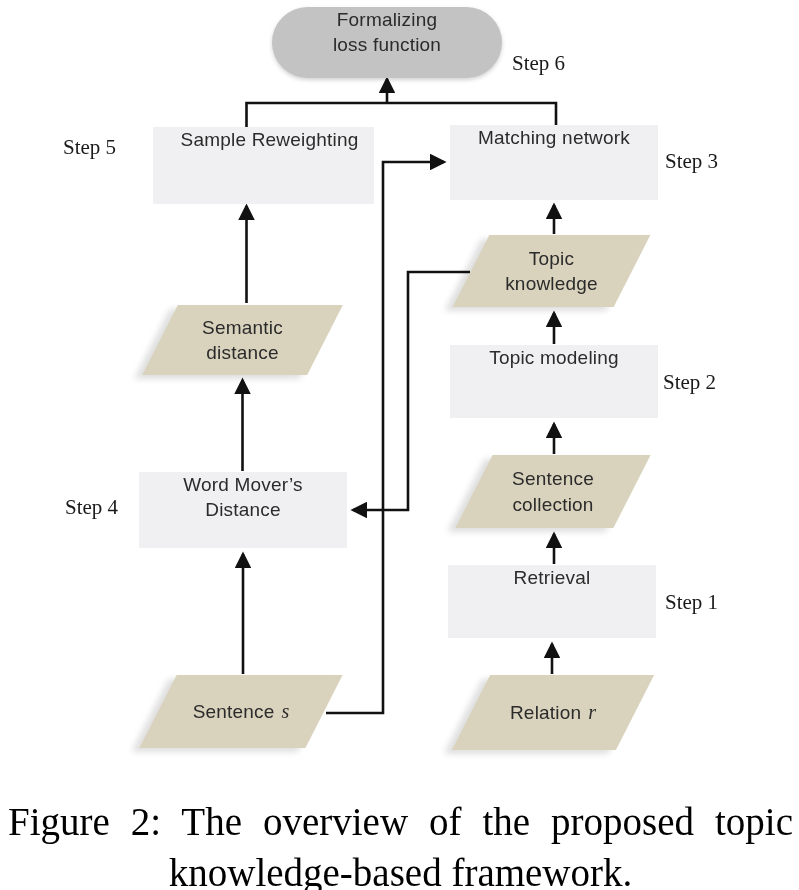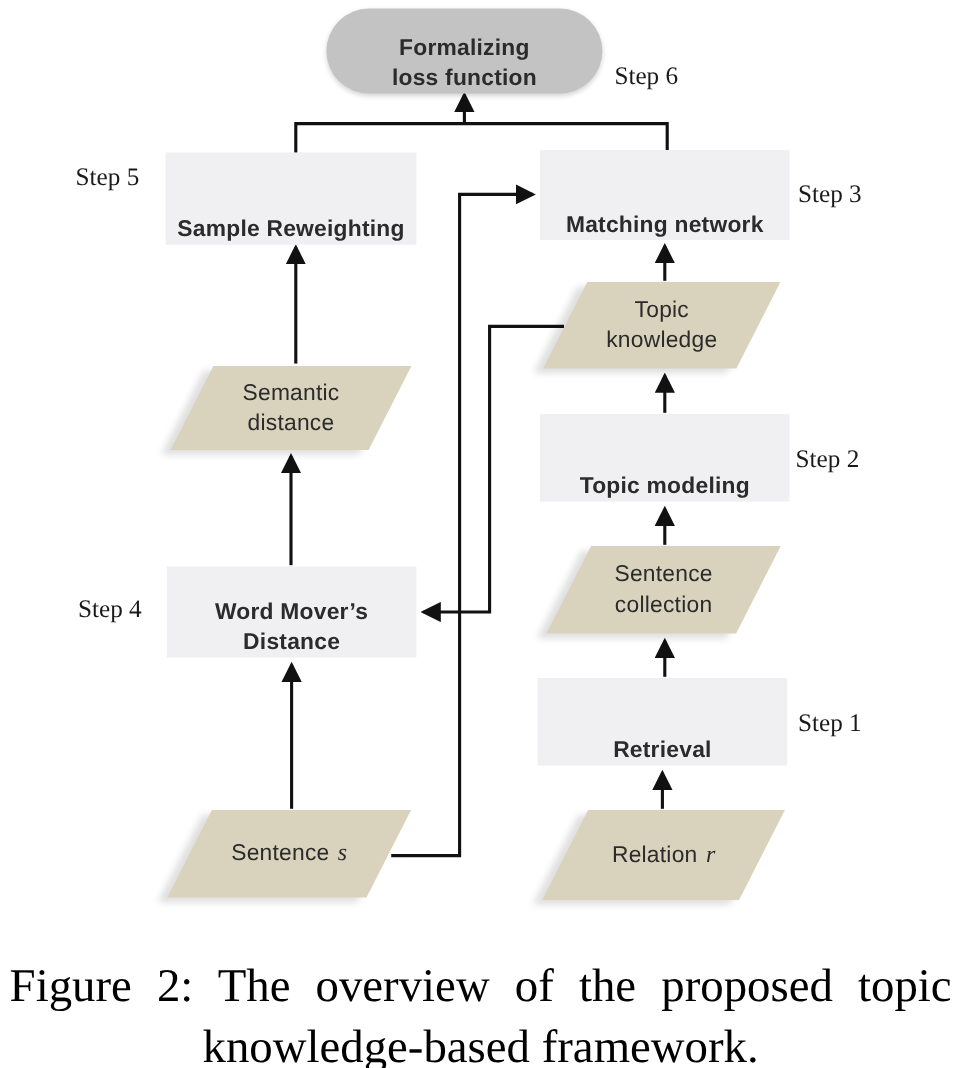--- a/index.html
+++ b/index.html
@@ -14,24 +14,23 @@
   svg.connectors {
     position: absolute;
     left: 0; top: 0;
     width: 799px; height: 800px;
     z-index: 1;
   }
   .node {
     position: absolute;
     z-index: 2;
     display: flex;
-    align-items: flex-end;
+    align-items: flex-start;
     justify-content: center;
     text-align: center;
-    font-weight: bold;
   }
   .node-label {
     white-space: pre-line;
     font-size: 19px;
     line-height: 1.32;
     color: #2b2b2b;
     letter-spacing: 0.2px;
   }
   .rect-node { background: #f0f0f2; }
   .stadium-node {
@@ -110,21 +109,21 @@
 
     <path d="M326,713 H383 V162 H444" fill="none" stroke="#111111" stroke-width="2.6" marker-end="url(#arrow)"></path>
     <path d="M470,272 H408 V510 H353" fill="none" stroke="#111111" stroke-width="2.6" marker-end="url(#arrow)"></path>
   </svg>
 
   <div class="node stadium-node" style="left:272px; top:7px; width:230px; height:71px;">
     <span class="node-label">Formalizing
 loss function</span>
   </div>
 
-  <div class="node rect-node" style="left:138px; top:127px; width:209px; height:77px;">
+  <div class="node rect-node" style="left:153px; top:127px; width:209px; height:77px;padding-left:12px;">
     <span class="node-label">Sample Reweighting</span>
   </div>
 
   <div class="node rect-node" style="left:450px; top:125px; width:208px; height:75px;">
     <span class="node-label">Matching network</span>
   </div>
 
   <div class="node rect-node" style="left:450px; top:345px; width:208px; height:73px;">
     <span class="node-label">Topic modeling</span>
   </div>

